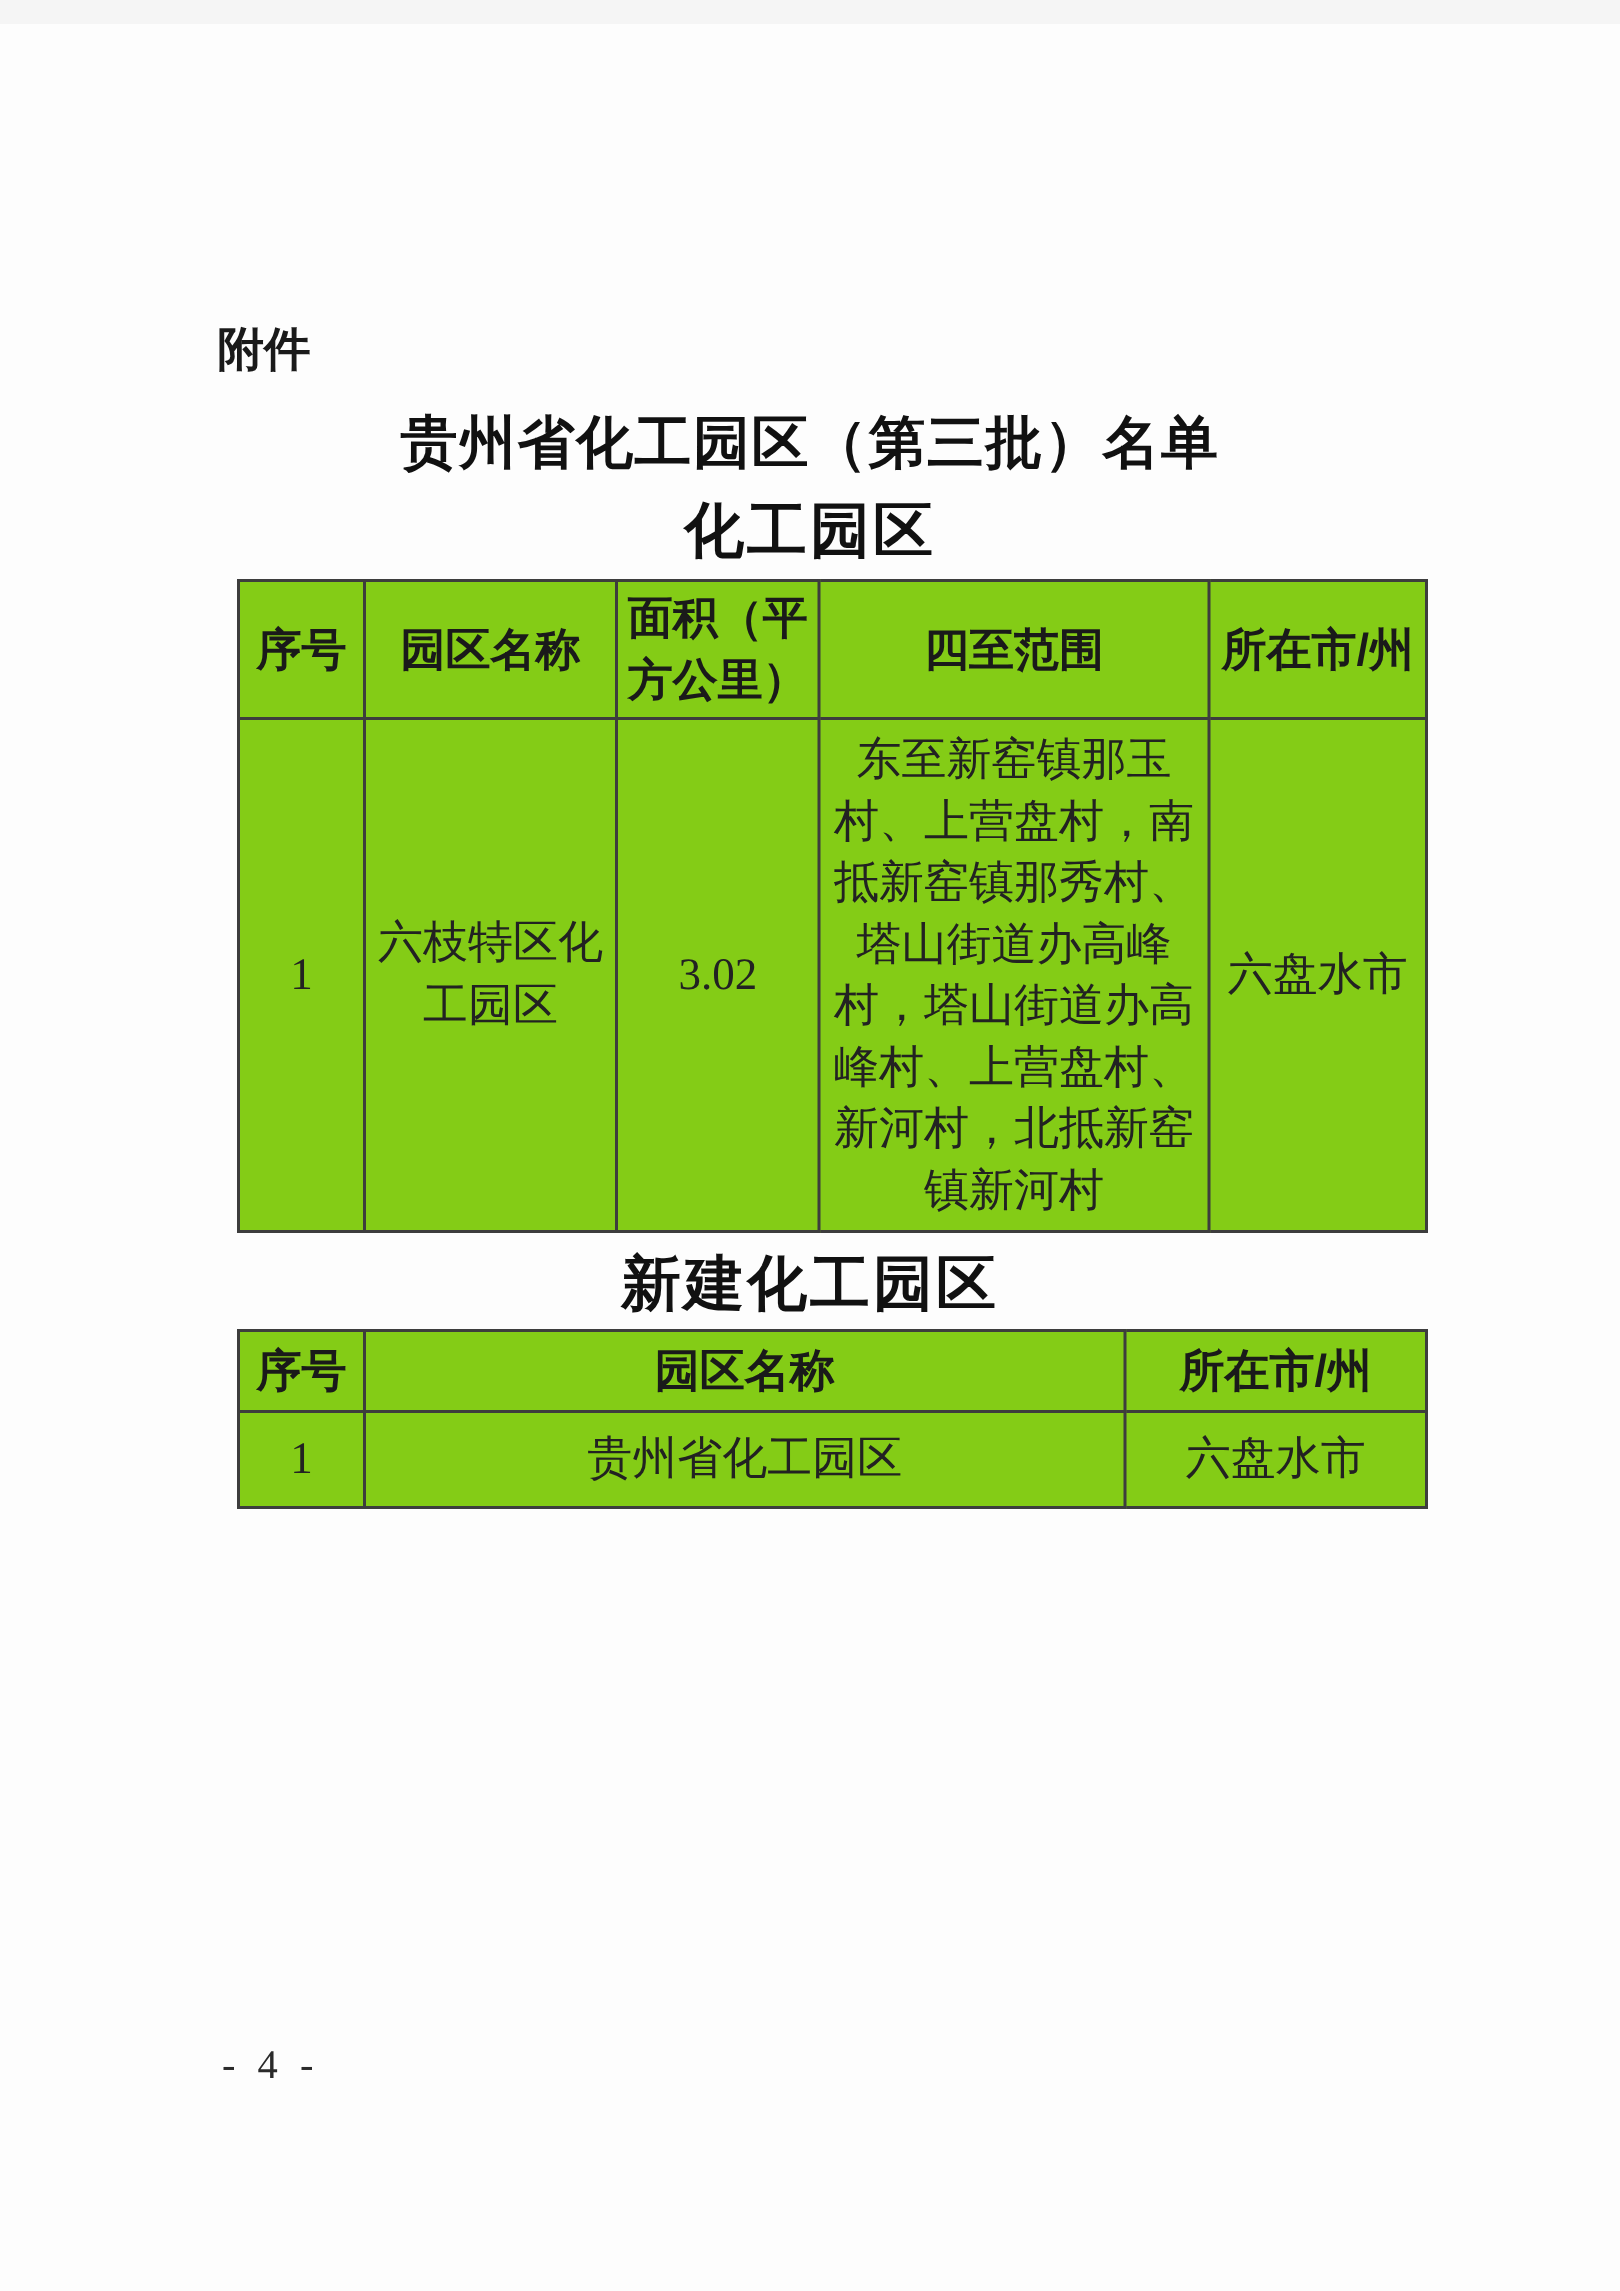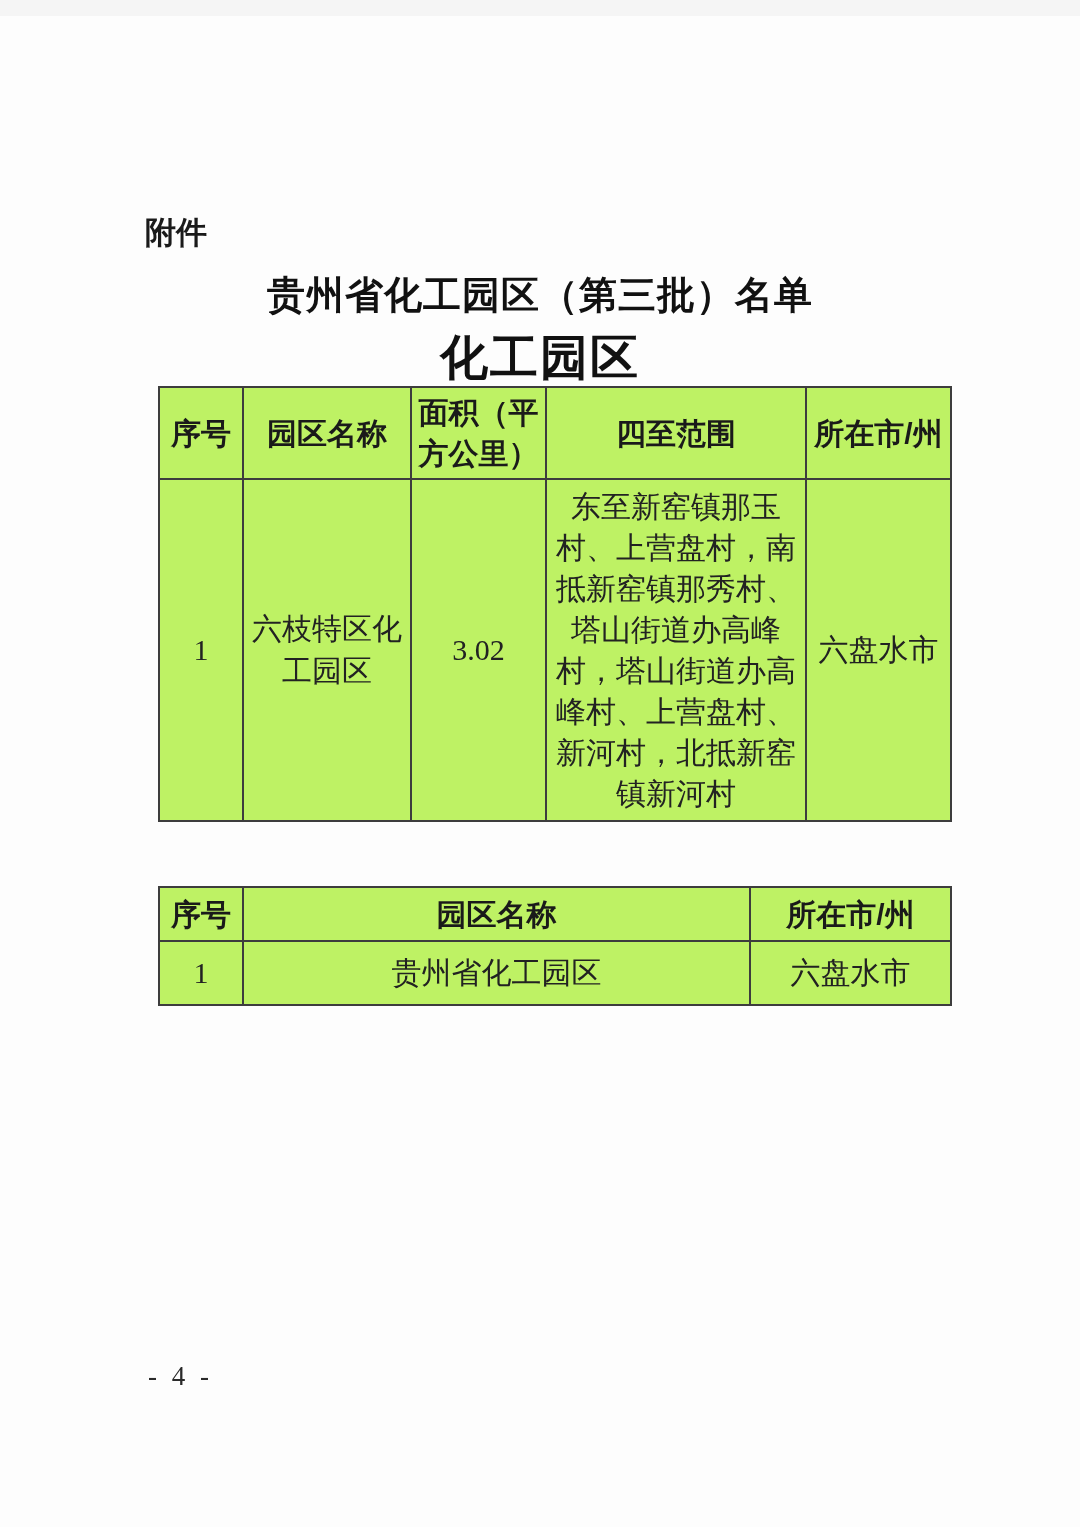--- a/index.html
+++ b/index.html
@@ -36,34 +36,34 @@
     font-size: 38px;
     color: #111;
     letter-spacing: 1px;
   }
   .section-heading {
     position: absolute;
     left: 0;
     width: 100%;
     text-align: center;
     font-weight: bold;
-    font-size: 48px;
+    font-size: 40px;
     color: #111;
     letter-spacing: 2px;
   }
   .heading-parks { top: 310px; }
   .heading-new-parks { top: 812px; }
 
   table.doc-table {
     position: absolute;
     left: 158px;
     border-collapse: collapse;
     table-layout: fixed;
     width: 792px;
-    background: #bef264;
+    background: #84cc16;
   }
   table.doc-table td, table.doc-table th {
     border: 2px solid #3d3d3d;
     text-align: center;
     vertical-align: middle;
     padding: 4px 6px;
     box-sizing: border-box;
   }
   table.doc-table th {
     font-family: "Liberation Sans", "DejaVu Sans", sans-serif;
@@ -138,20 +138,21 @@
       <tr class="row-body">
         <td>1</td>
         <td>六枝特区化工园区</td>
         <td>3.02</td>
         <td class="cell-boundary">东至新窑镇那玉村、上营盘村，南抵新窑镇那秀村、塔山街道办高峰村，塔山街道办高峰村、上营盘村、新河村，北抵新窑镇新河村</td>
         <td>六盘水市</td>
       </tr>
     </tbody>
   </table>
 
+  <div class="section-heading heading-new-parks">新建化工园区</div>
 
   <table class="doc-table table-new-parks">
     <colgroup>
       <col style="width:84px">
       <col style="width:507px">
       <col style="width:201px">
     </colgroup>
     <tbody>
       <tr class="row-header">
         <th>序号</th>

